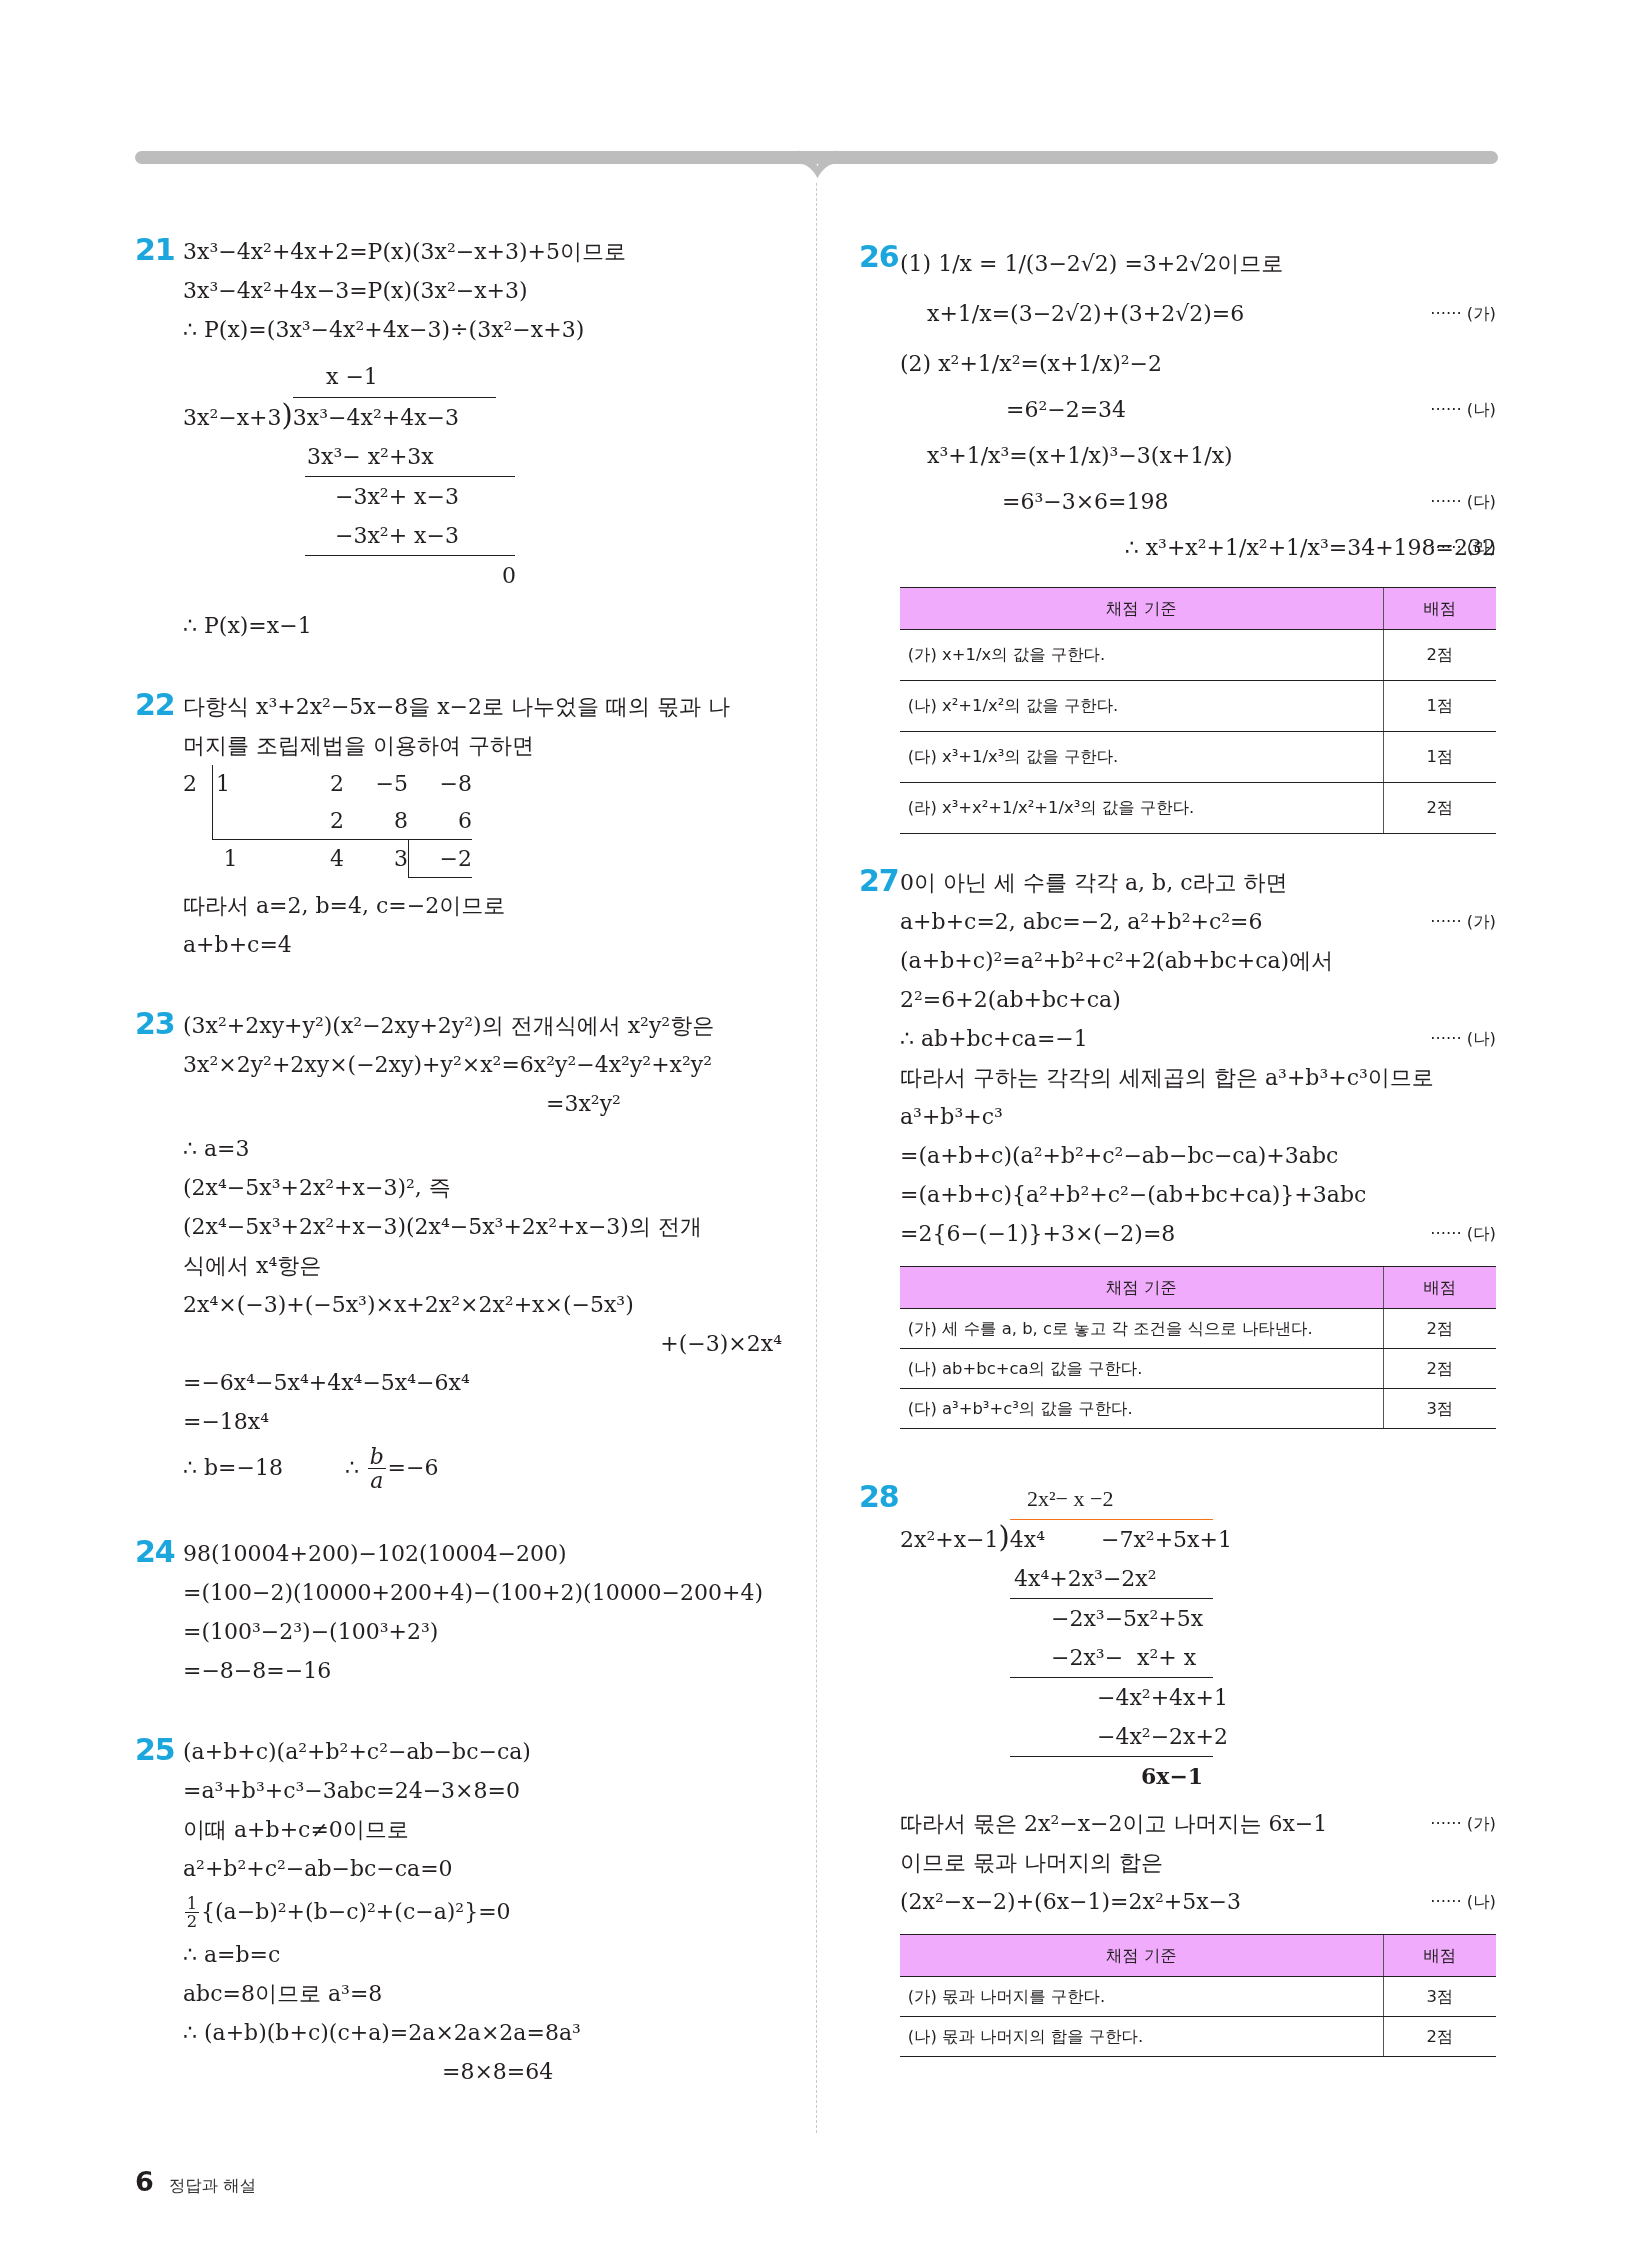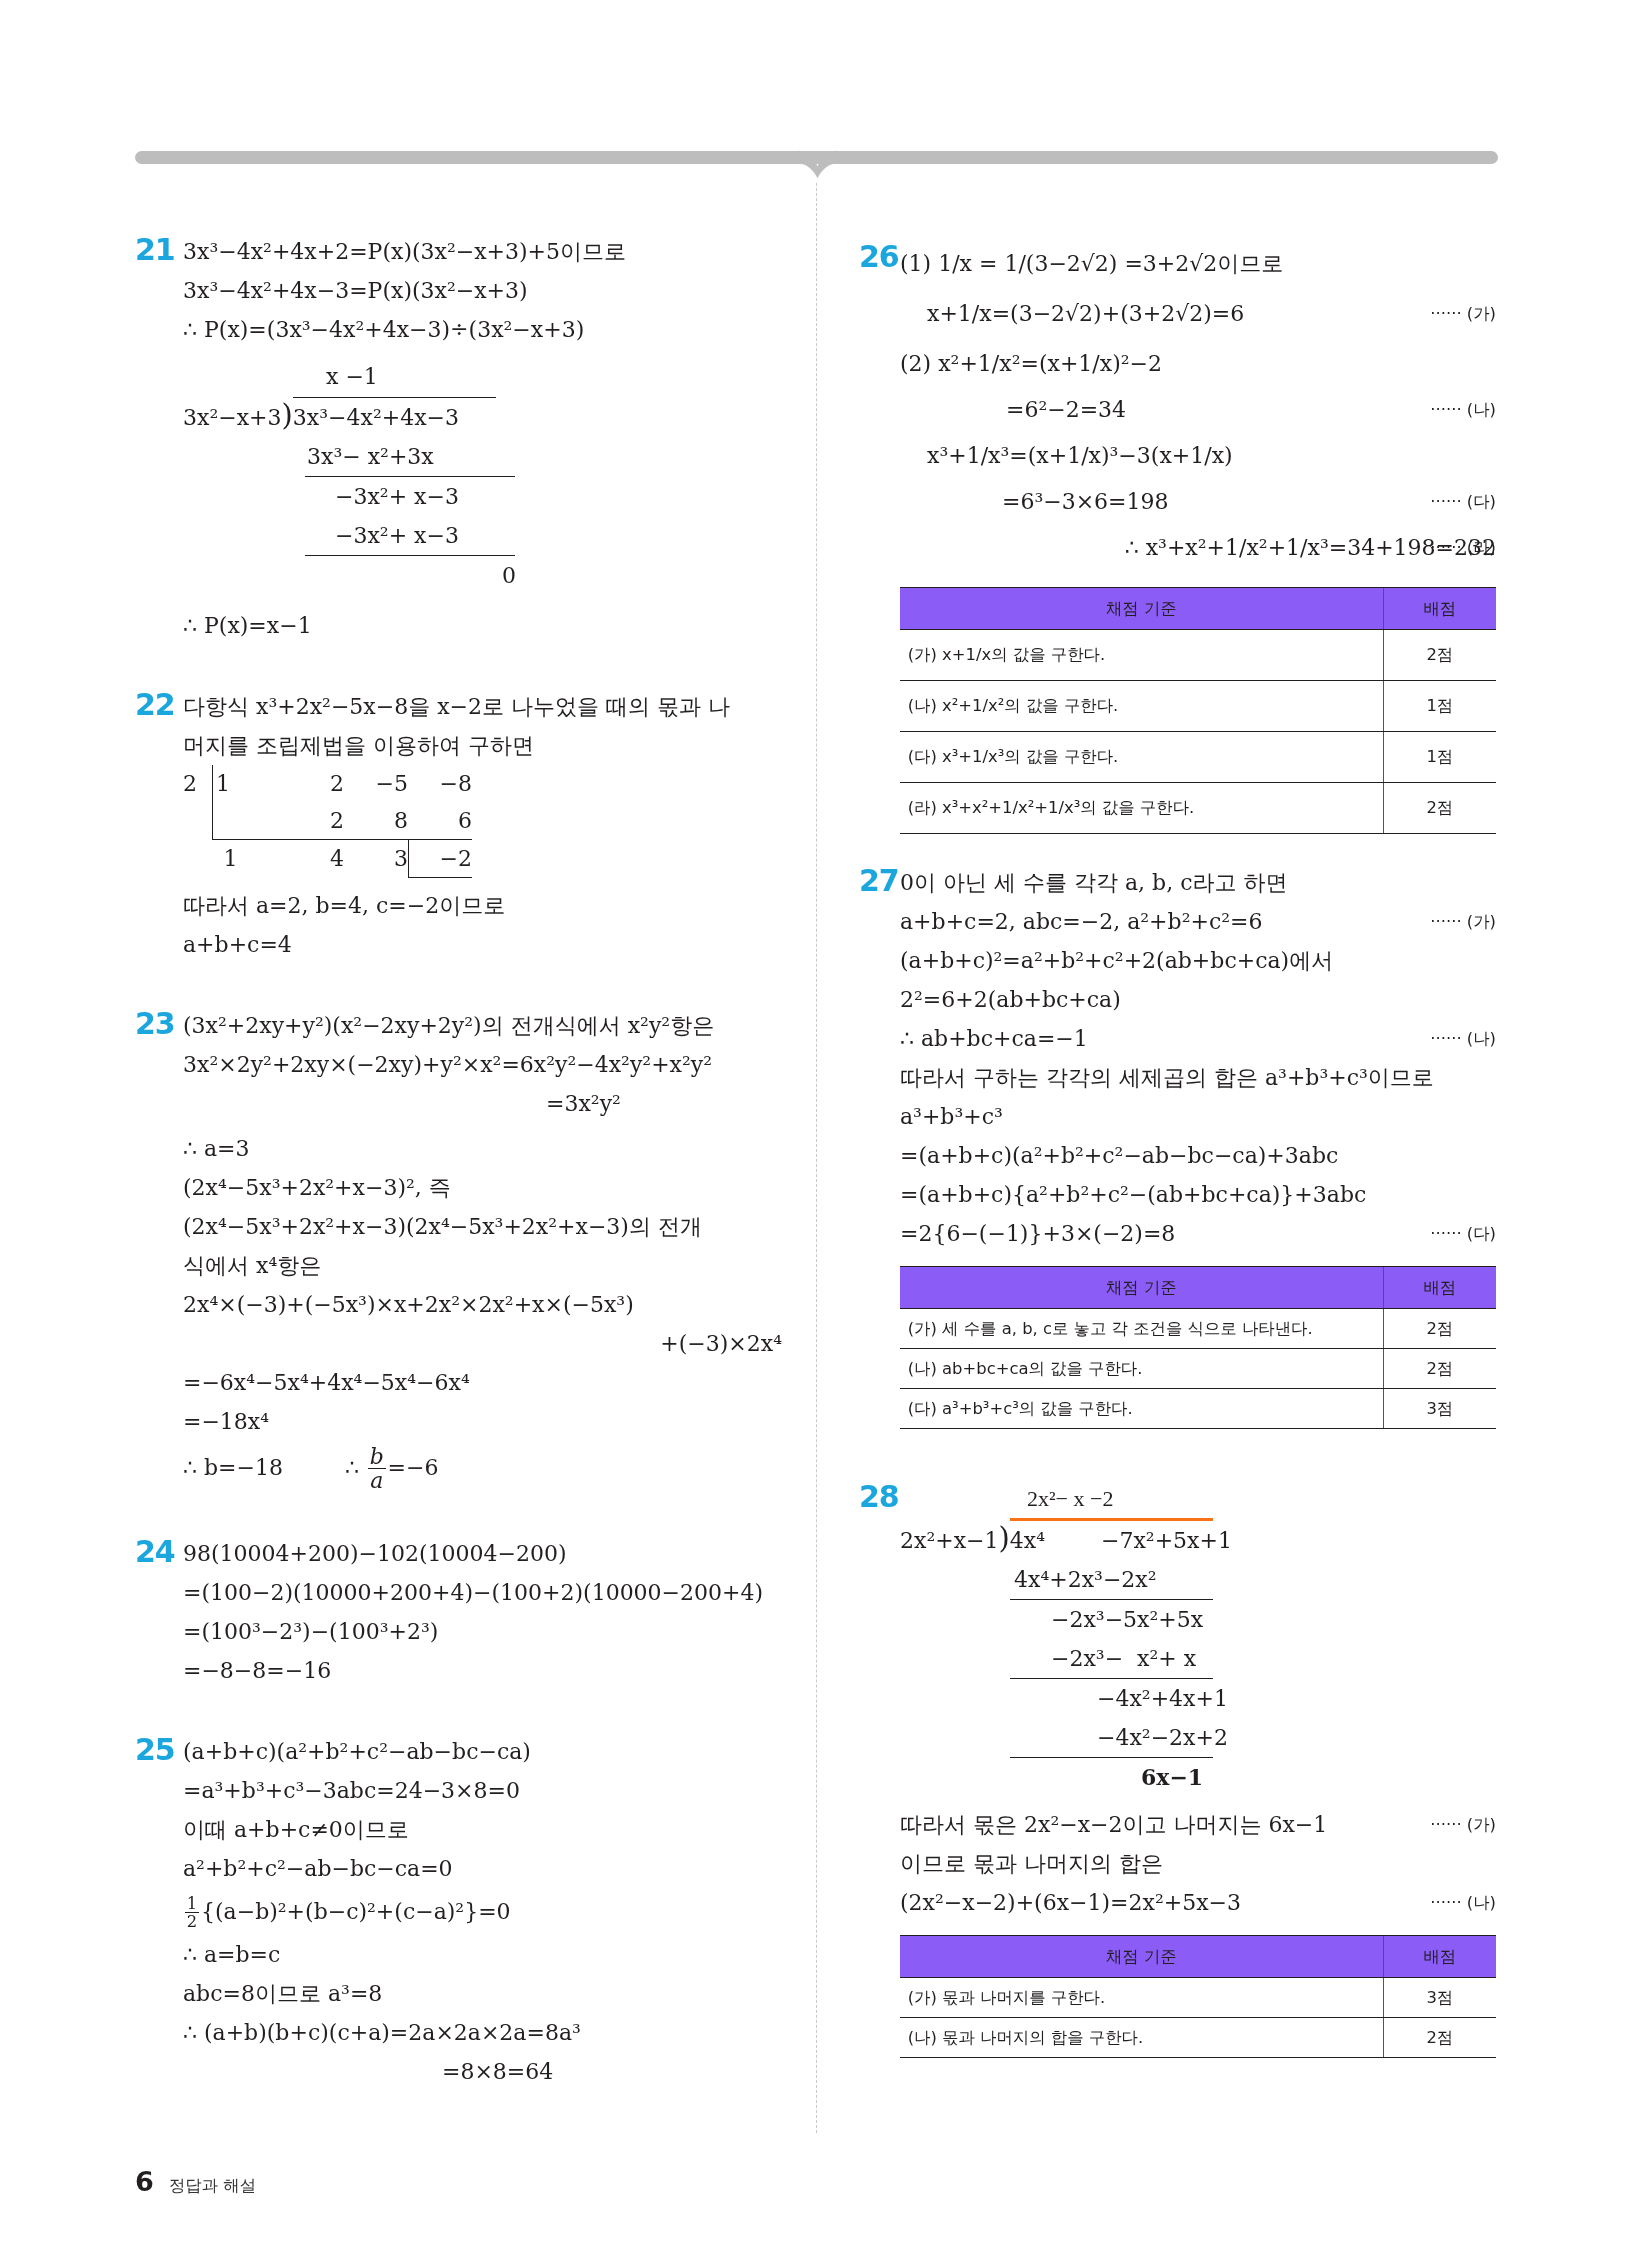--- a/index.html
+++ b/index.html
@@ -13,21 +13,21 @@
   .prob{position:relative;}
   .pnum{position:absolute;left:0;top:0;font-family:"DejaVu Sans","Liberation Sans",sans-serif;font-weight:bold;color:#1ba6dd;font-size:30px;letter-spacing:-1px;line-height:35px;}
   .body{margin-left:48px;}
   .line{white-space:nowrap;position:relative;}
   .mark{position:absolute;right:0;top:0;font-family:"DejaVu Sans","Liberation Sans",sans-serif;font-size:16.4px;color:#231f20;}
   .frac{display:inline-block;vertical-align:middle;text-align:center;line-height:1.05;margin:0 1.9px;}
   .frac>span{display:block;padding:0 1.9px;}
   .frac>span:first-child{border-bottom:1px solid #231f20;}
   .frac.sm{font-size:16.4px;}
   table.score{border-collapse:collapse;width:100%;font-family:"DejaVu Sans","Liberation Sans",sans-serif;font-size:16.4px;margin:13.5px 0 29px 0;}
-  table.score th{background:#8b5cf6;font-weight:normal;height:33px;border-top:1.9px solid #231f20;border-bottom:1px solid #231f20;}
+  table.score th{background:#f0abfc;font-weight:normal;height:33px;border-top:1.9px solid #231f20;border-bottom:1px solid #231f20;}
   table.score td{border-bottom:1px solid #231f20;height:50px;padding:0 7.7px;}
   table.score tr:last-child td{border-bottom:1.9px solid #231f20;}
   table.score th:last-child,table.score td:last-child{width:97px;text-align:center;border-left:1px solid #555;}
   table.score.tight td{height:33px;}
   .longdiv{position:relative;}
   .footer{position:absolute;left:135px;top:2166px;font-family:"DejaVu Sans","Liberation Sans",sans-serif;}
   .footer .pg{font-weight:bold;font-size:27px;color:#231f20;}
   .footer .lbl{font-size:16.4px;color:#333;margin-left:10px;}
   .synth{display:grid;grid-template-columns:29px 3.9px 64px 64px 64px 64px;font-size:22px;line-height:37px;}
   .synth div{text-align:right;}
@@ -237,21 +237,21 @@
   </div>
 
   <div class="spacer"></div>
 
   <div class="prob">
     <div class="pnum">28</div>
     <div class="body" style="margin-left:41px;">
       <div class="longdiv">
         <div class="line" style="padding-left:127px;font-family:Liberation Serif, serif;">2x²−  x −2</div>
         <div class="line">
-          <span>2x²+x−1</span><span style="font-size:29px;">)</span><span style="border-top:3px solid #f97316;display:inline-block;width:203px;white-space:pre;">4x⁴        −7x²+5x+1</span>
+          <span>2x²+x−1</span><span style="font-size:29px;">)</span><span style="border-top:1px solid #f97316;display:inline-block;width:203px;white-space:pre;">4x⁴        −7x²+5x+1</span>
         </div>
         <div class="line" style="padding-left:114px;">4x⁴+2x³−2x²</div>
         <div style="margin-left:110px;width:203px;border-top:1px solid #231f20;"></div>
         <div class="line" style="padding-left:151px;">−2x³−5x²+5x</div>
         <div class="line" style="padding-left:151px;white-space:pre;">−2x³−  x²+ x</div>
         <div style="margin-left:110px;width:203px;border-top:1px solid #231f20;"></div>
         <div class="line" style="padding-left:197px;">−4x²+4x+1</div>
         <div class="line" style="padding-left:197px;">−4x²−2x+2</div>
         <div style="margin-left:110px;width:203px;border-top:1px solid #231f20;"></div>
         <div class="line" style="padding-left:241px;font-weight:bold;">6x−1</div>

